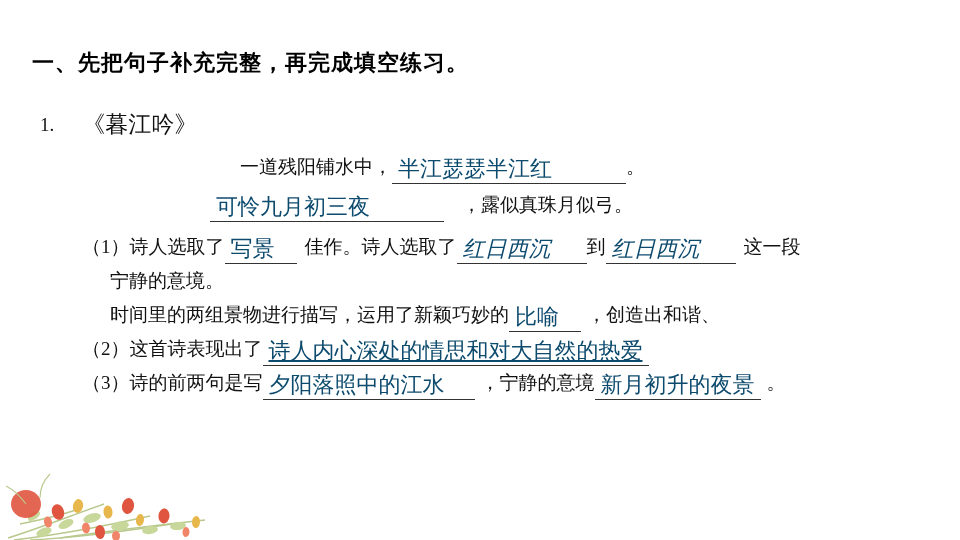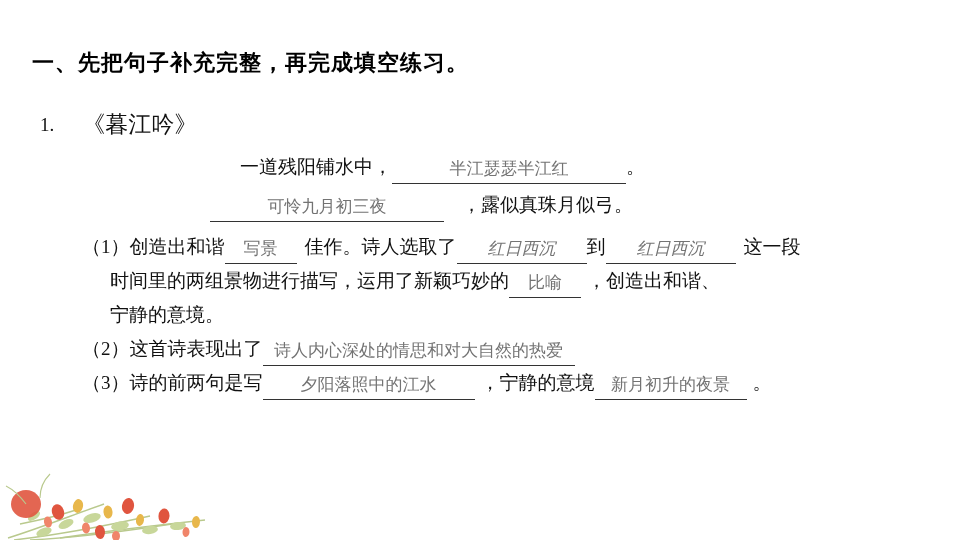--- a/index.html
+++ b/index.html
@@ -59,34 +59,33 @@
   .indent-2 { padding-left: 200px; }
   .indent-3 { padding-left: 170px; }
   .indent-4 { padding-left: 42px; }
 
   .poem-title { font-size: 23px; }
 
   
   .blank {
     display: inline-block;
     position: relative;
-    text-align: center;
-    color: #737373;
+    color: #0c4a6e;
     border-bottom: 1.4px solid #333333;
     line-height: 26px;
     padding: 0 6px 1px 6px;
-    font-size: 17px;
+    font-size: 22px;
     vertical-align: bottom;
   }
   .blank.wide { min-width: 222px; }
   .blank.w-small { min-width: 60px; }
   .blank.w-120 { min-width: 118px; font-style: italic; }
   .blank.w-140 { min-width: 140px; }
   .blank.w-200 { min-width: 200px; }
-  .blank.w-300 { min-width: 300px; }
+  .blank.w-300 { min-width: 300px; text-decoration: underline; }
 
   .plain { color: #111111; }
 
   .row-gap { height: 8px; }
 
   .sub-line {
     margin-top: 4px;
     gap: 18px;
   }
   .cont-line {
@@ -127,37 +126,37 @@
 
     <div class="line indent-3 sub-line">
       <span class="blank wide">可怜九月初三夜</span>
       <span class="plain">，露似真珠月似弓。</span>
     </div>
 
     <div class="row-gap"></div>
 
     <div class="line indent-4">
       <span class="plain">（1）</span>
-      <span class="plain">创造出和谐</span>
+      <span class="plain">诗人选取了</span>
       <span class="blank w-small">写景</span>
       <span class="plain" style="padding-left:8px;">佳作。诗人选取了</span>
       <span class="blank w-120">红日西沉</span>
       <span class="plain">到</span>
       <span class="blank w-120">红日西沉</span>
       <span class="plain" style="padding-left:8px;">这一段</span>
     </div>
 
     <div class="line cont-line">
+      <span class="plain">宁静的意境。</span>
+    </div>
+
+    <div class="line cont-line">
       <span class="plain">时间里的两组景物进行描写，运用了新颖巧妙的</span>
       <span class="blank w-small">比喻</span>
       <span class="plain" style="padding-left:6px;">，创造出和谐、</span>
-    </div>
-
-    <div class="line cont-line">
-      <span class="plain">宁静的意境。</span>
     </div>
 
     <div class="line indent-4">
       <span class="plain">（2）</span>
       <span class="plain">这首诗表现出了</span>
       <span class="blank w-300">诗人内心深处的情思和对大自然的热爱</span>
     </div>
 
     <div class="line indent-4">
       <span class="plain">（3）</span>

